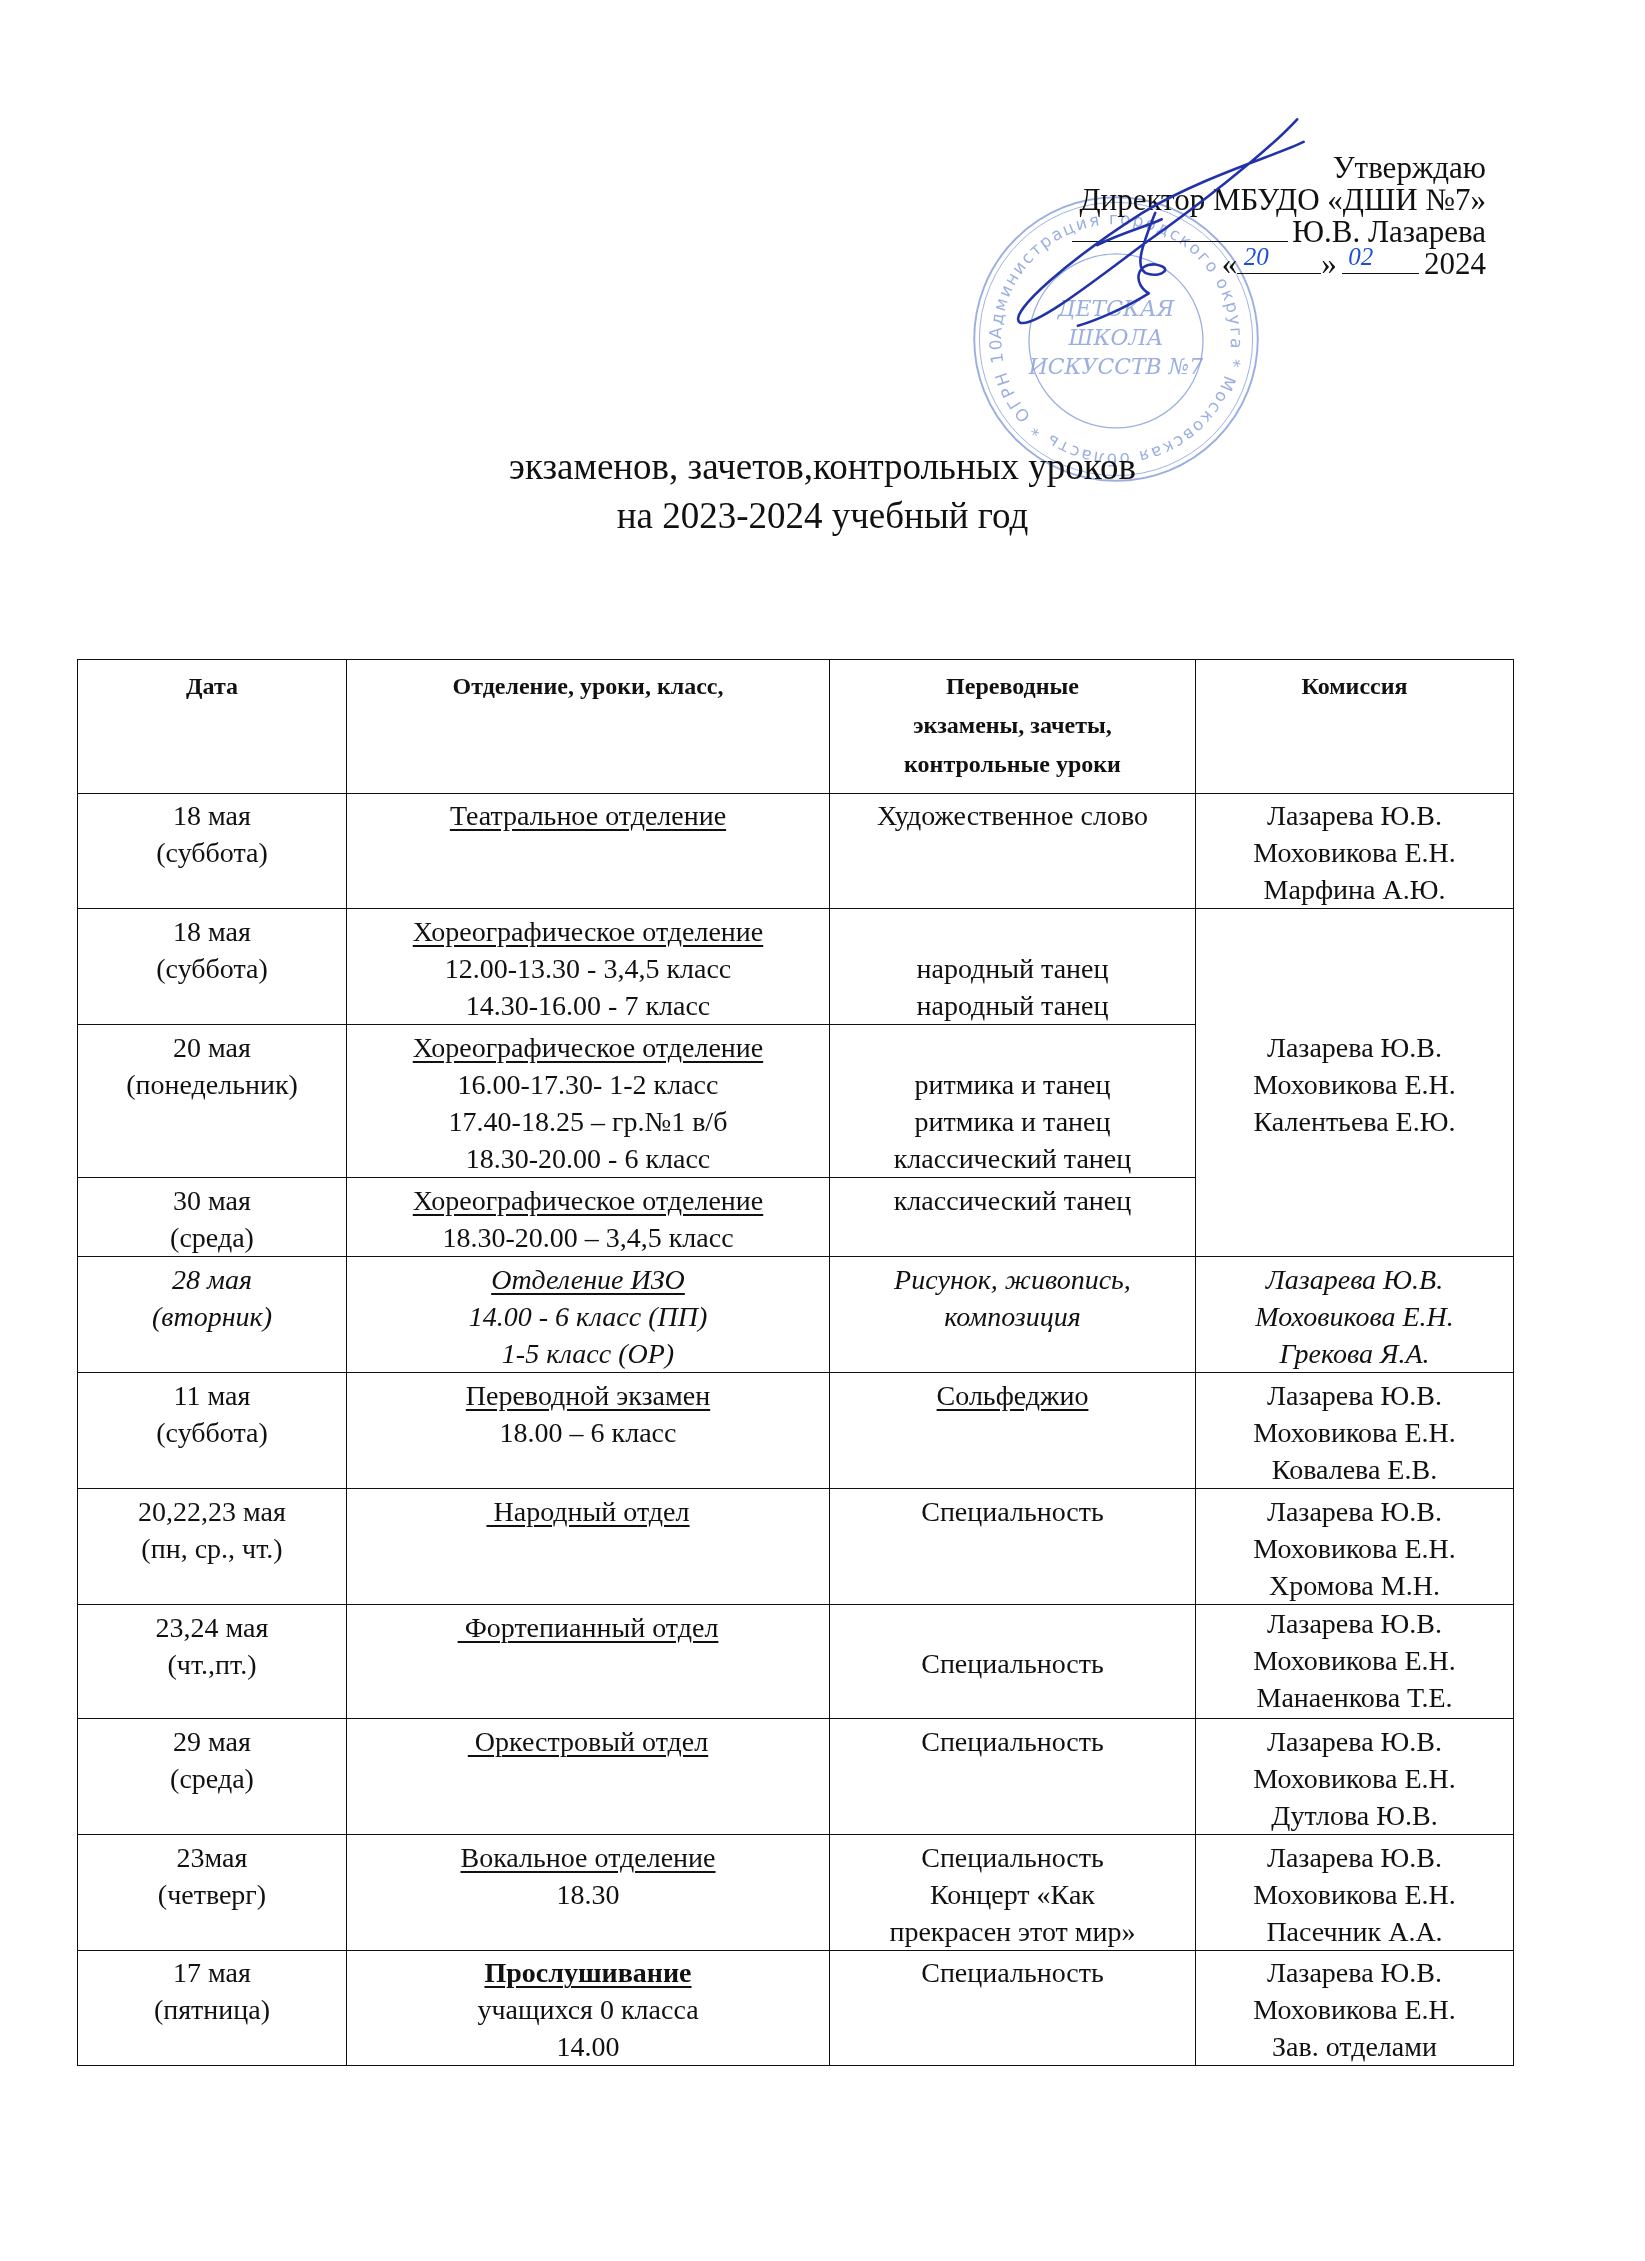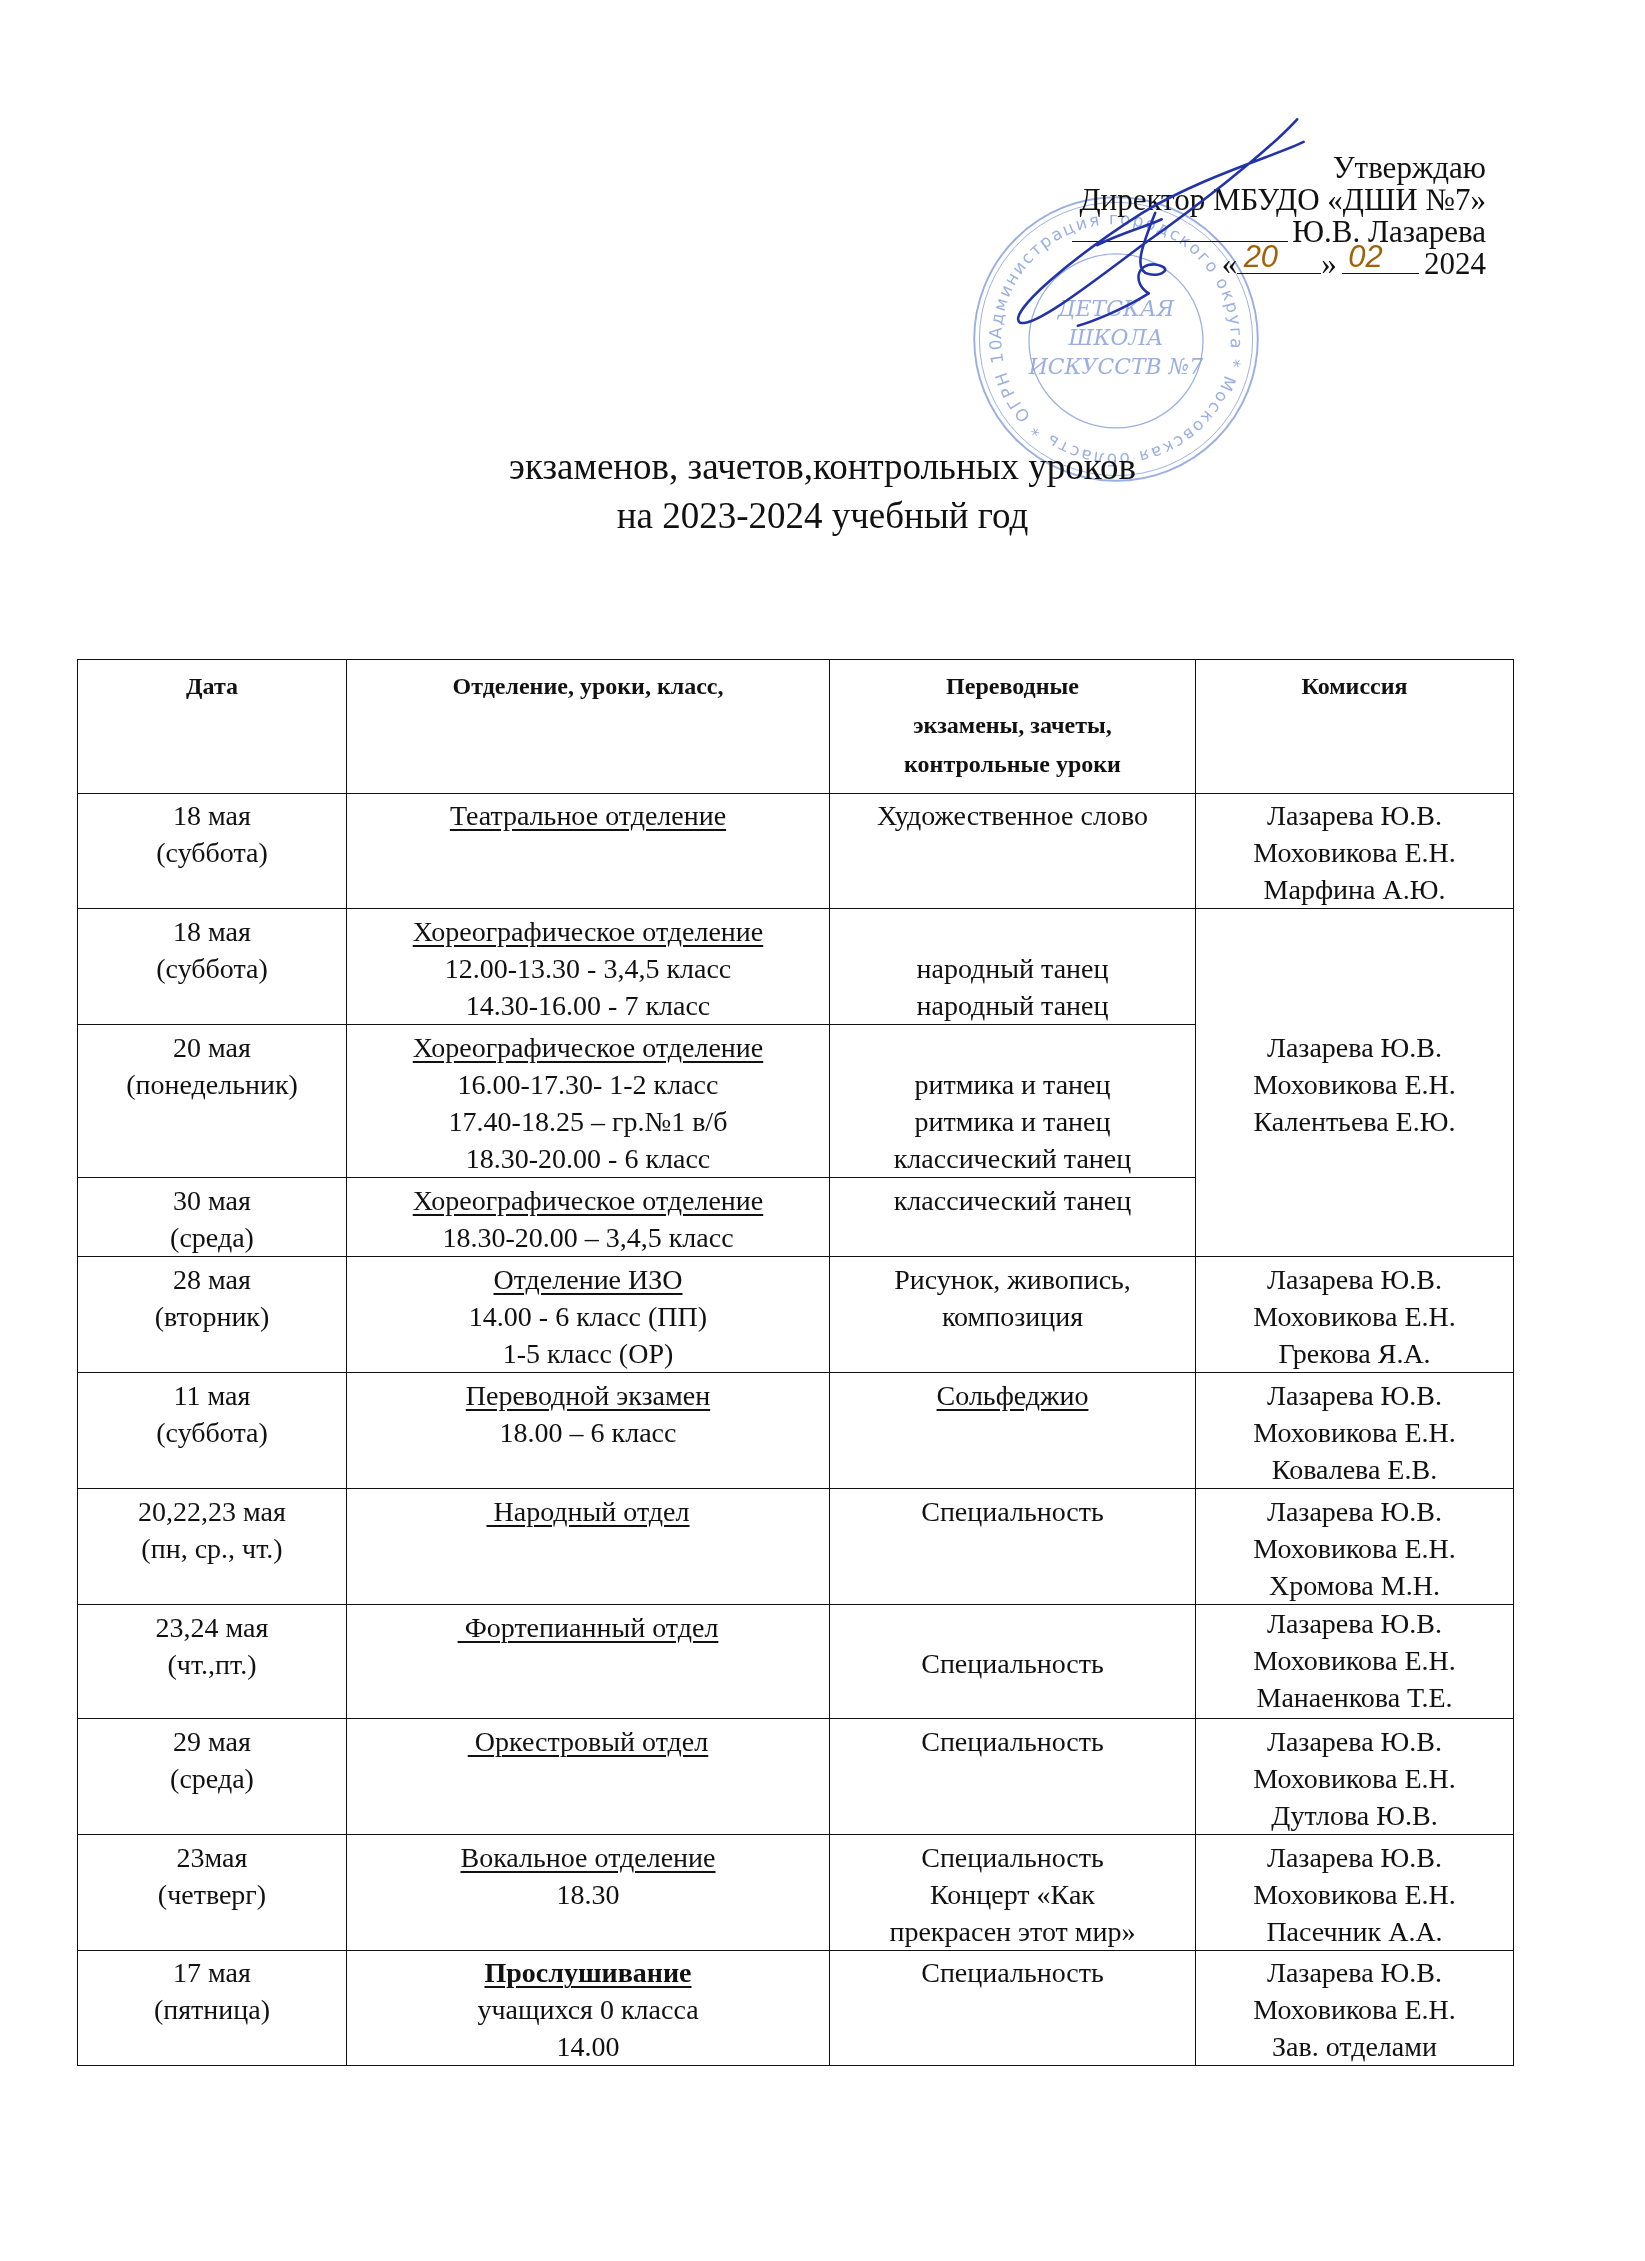--- a/index.html
+++ b/index.html
@@ -5,22 +5,22 @@
   html, body { margin: 0; padding: 0; background: #ffffff; }
   body { width: 1645px; height: 2261px; position: relative; overflow: hidden;
          font-family: "Liberation Serif", "DejaVu Serif", serif; color: #111; }
   .approval { position: absolute; right: 159px; top: 152px; text-align: right;
               font-size: 31px; line-height: 32px; z-index: 2; }
   .approval .line { display: block; white-space: nowrap; }
   .blank { display: inline-block; border-bottom: 1.9px solid #111; vertical-align: baseline; height: 3.9px; }
   .blank.sig { width: 216px; margin-right: 3.9px; }
   .blank.day { width: 84px; position: relative; }
   .blank.month { width: 77px; position: relative; margin: 0 5.2px; }
-  .handwritten { position: absolute; left: 6.5px; bottom: 1.3px; font-family: Liberation Sans, sans-serif;
-                 font-style: italic; color: #a16207; font-size: 31px; line-height: 31px; }
+  .handwritten { position: absolute; left: 6.5px; bottom: 1.3px; font-family: Liberation Serif, serif;
+                 font-style: italic; color: #1d4ed8; font-size: 25px; line-height: 31px; }
   .stamp { position: absolute; left: 971px; top: 194px; width: 290px; height: 290px; z-index: 1; }
   .signature { position: absolute; left: 994px; top: 116px; width: 387px; height: 213px; z-index: 3; pointer-events: none; }
   .title { position: absolute; left: 0; width: 1645px; top: 442px; text-align: center;
            font-size: 37px; line-height: 49px; z-index: 2; }
   .title span { display: block; }
   table.schedule { position: absolute; left: 77px; top: 659px; width: 1435px;
                    border-collapse: collapse; table-layout: fixed; font-size: 28px; line-height: 37px; }
   table.schedule td, table.schedule th { border: 1.9px solid #111; vertical-align: top; text-align: center; padding: 3.9px 3.9px 0 3.9px; }
   table.schedule th { font-weight: bold; height: 126px; font-size: 24px; line-height: 39px; padding-top: 6.5px; }
   .u { text-decoration: underline; text-decoration-thickness: 1.9px; text-underline-offset: 3.9px; }
@@ -150,21 +150,21 @@
           <span class="ln">(среда)</span>
         </td>
         <td>
           <span class="ln"><span class="u" style="white-space: pre;">Хореографическое отделение</span></span>
           <span class="ln">18.30-20.00 – 3,4,5  класс</span>
         </td>
         <td>
           <span class="ln"><span>классический танец</span></span>
         </td>
       </tr>
-      <tr style="height: 112px;">
+      <tr style="height: 112px; font-style: italic;">
         <td>
           <span class="ln">28 мая</span>
           <span class="ln">(вторник)</span>
         </td>
         <td>
           <span class="ln"><span class="u" style="white-space: pre;">Отделение ИЗО</span></span>
           <span class="ln">14.00 - 6 класс (ПП)</span>
           <span class="ln">1-5 класс (ОР)</span>
         </td>
         <td>

